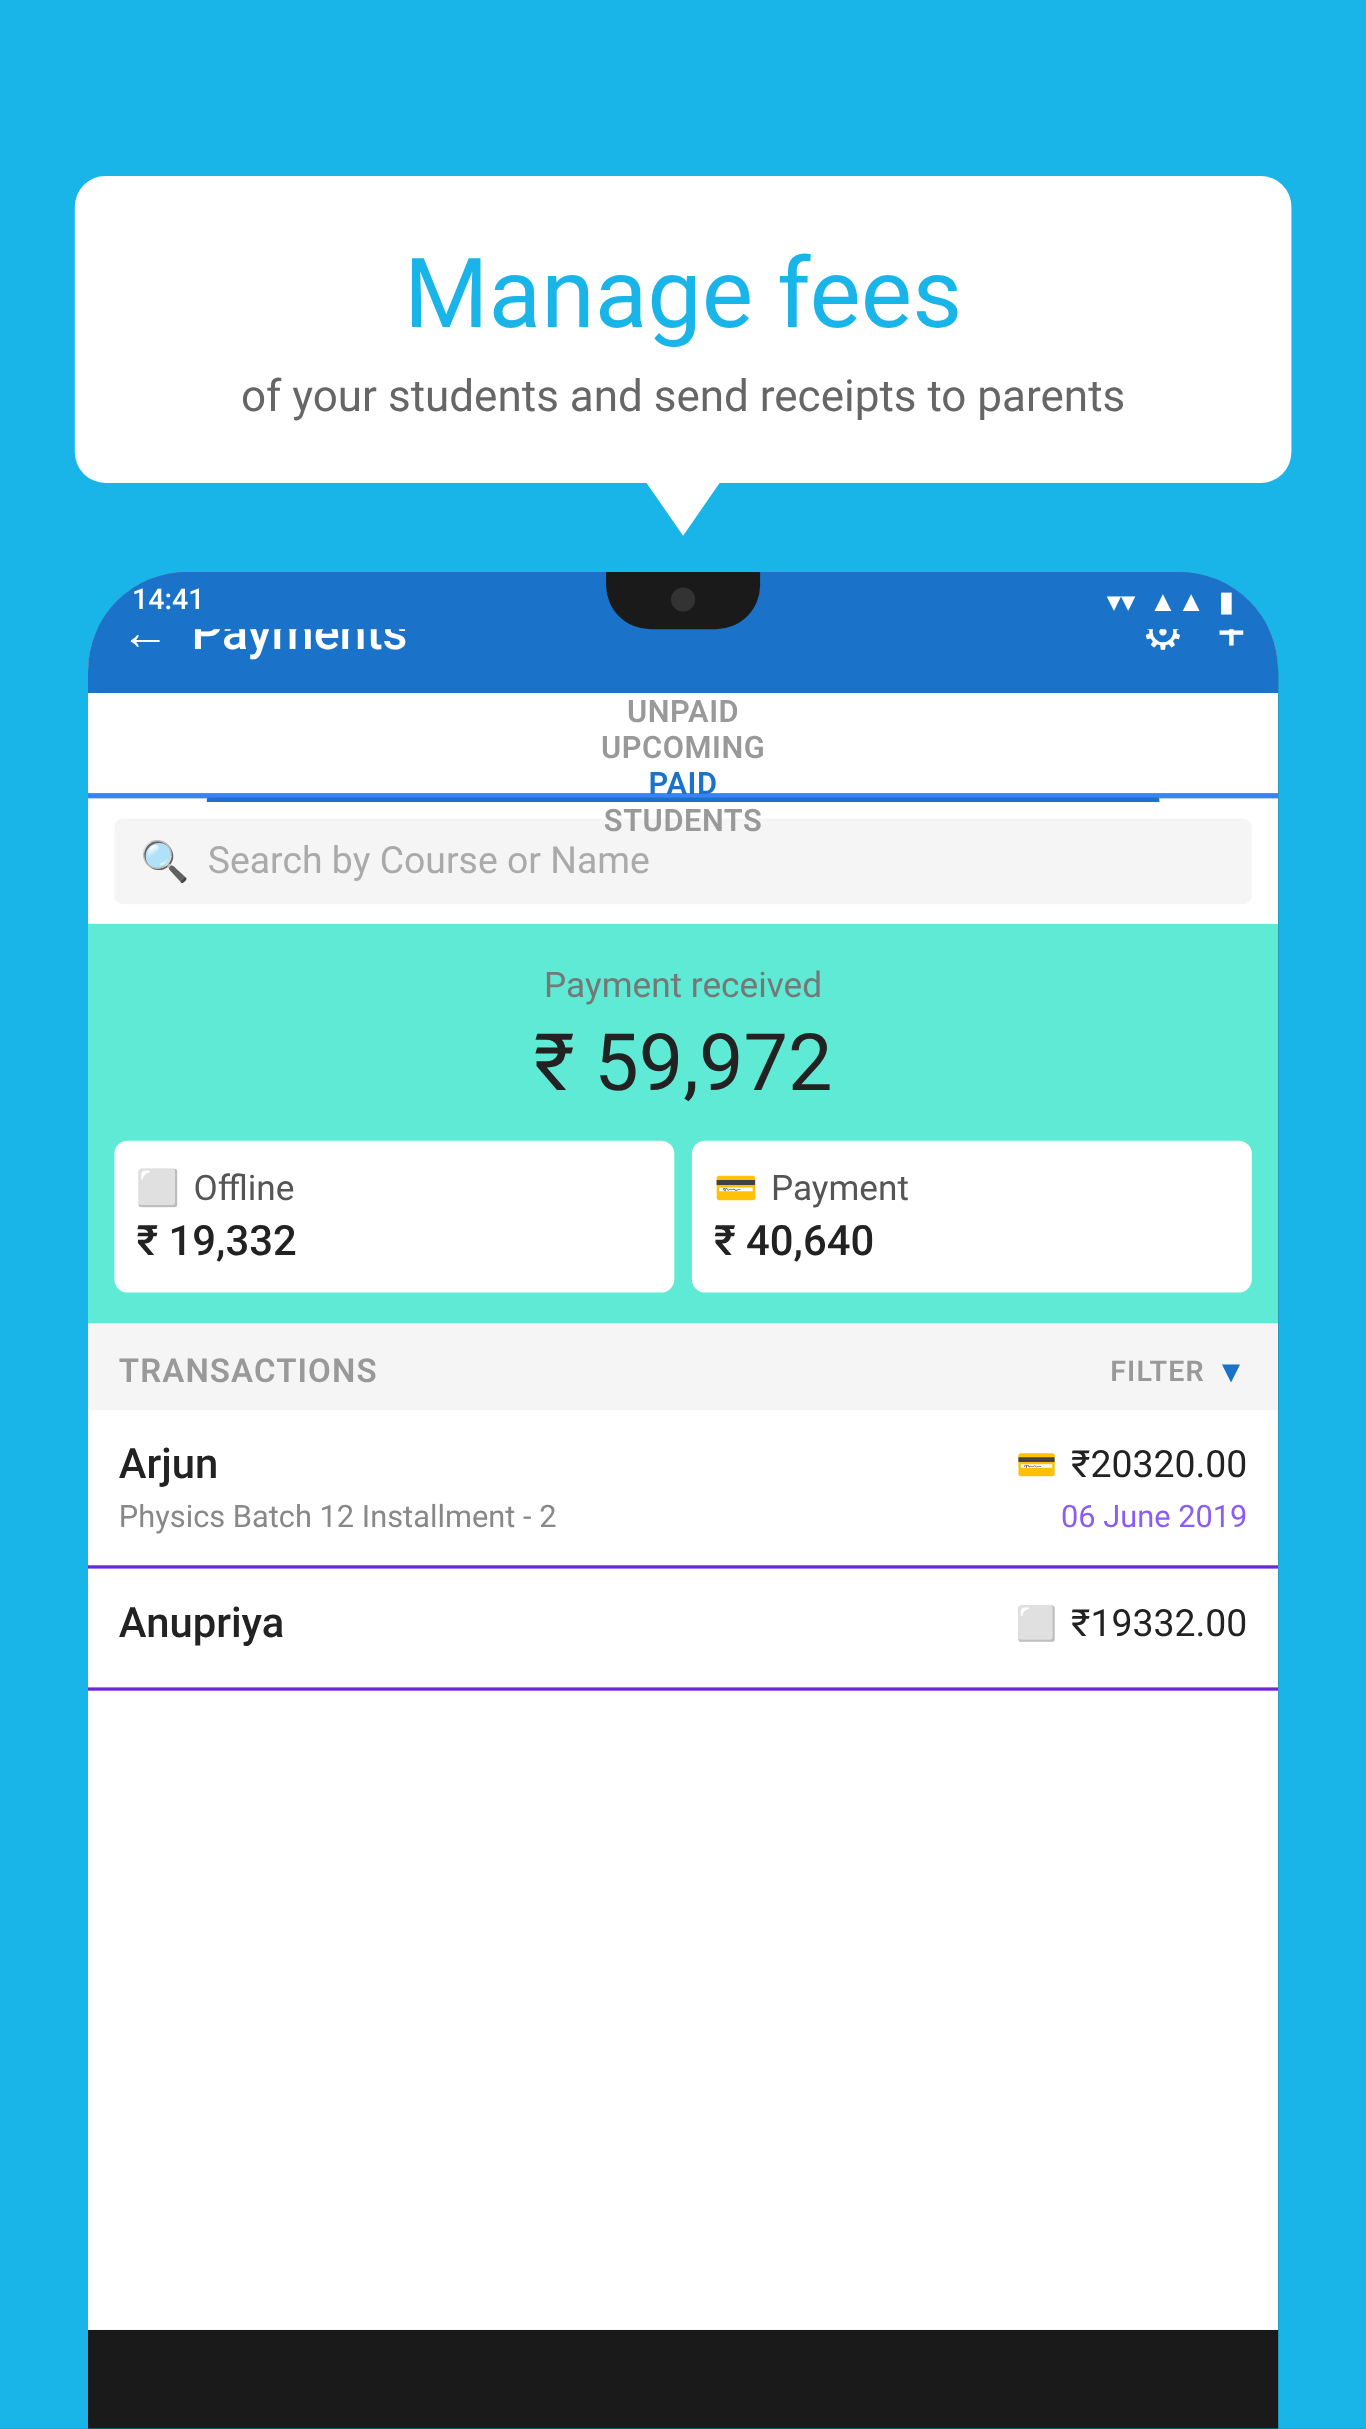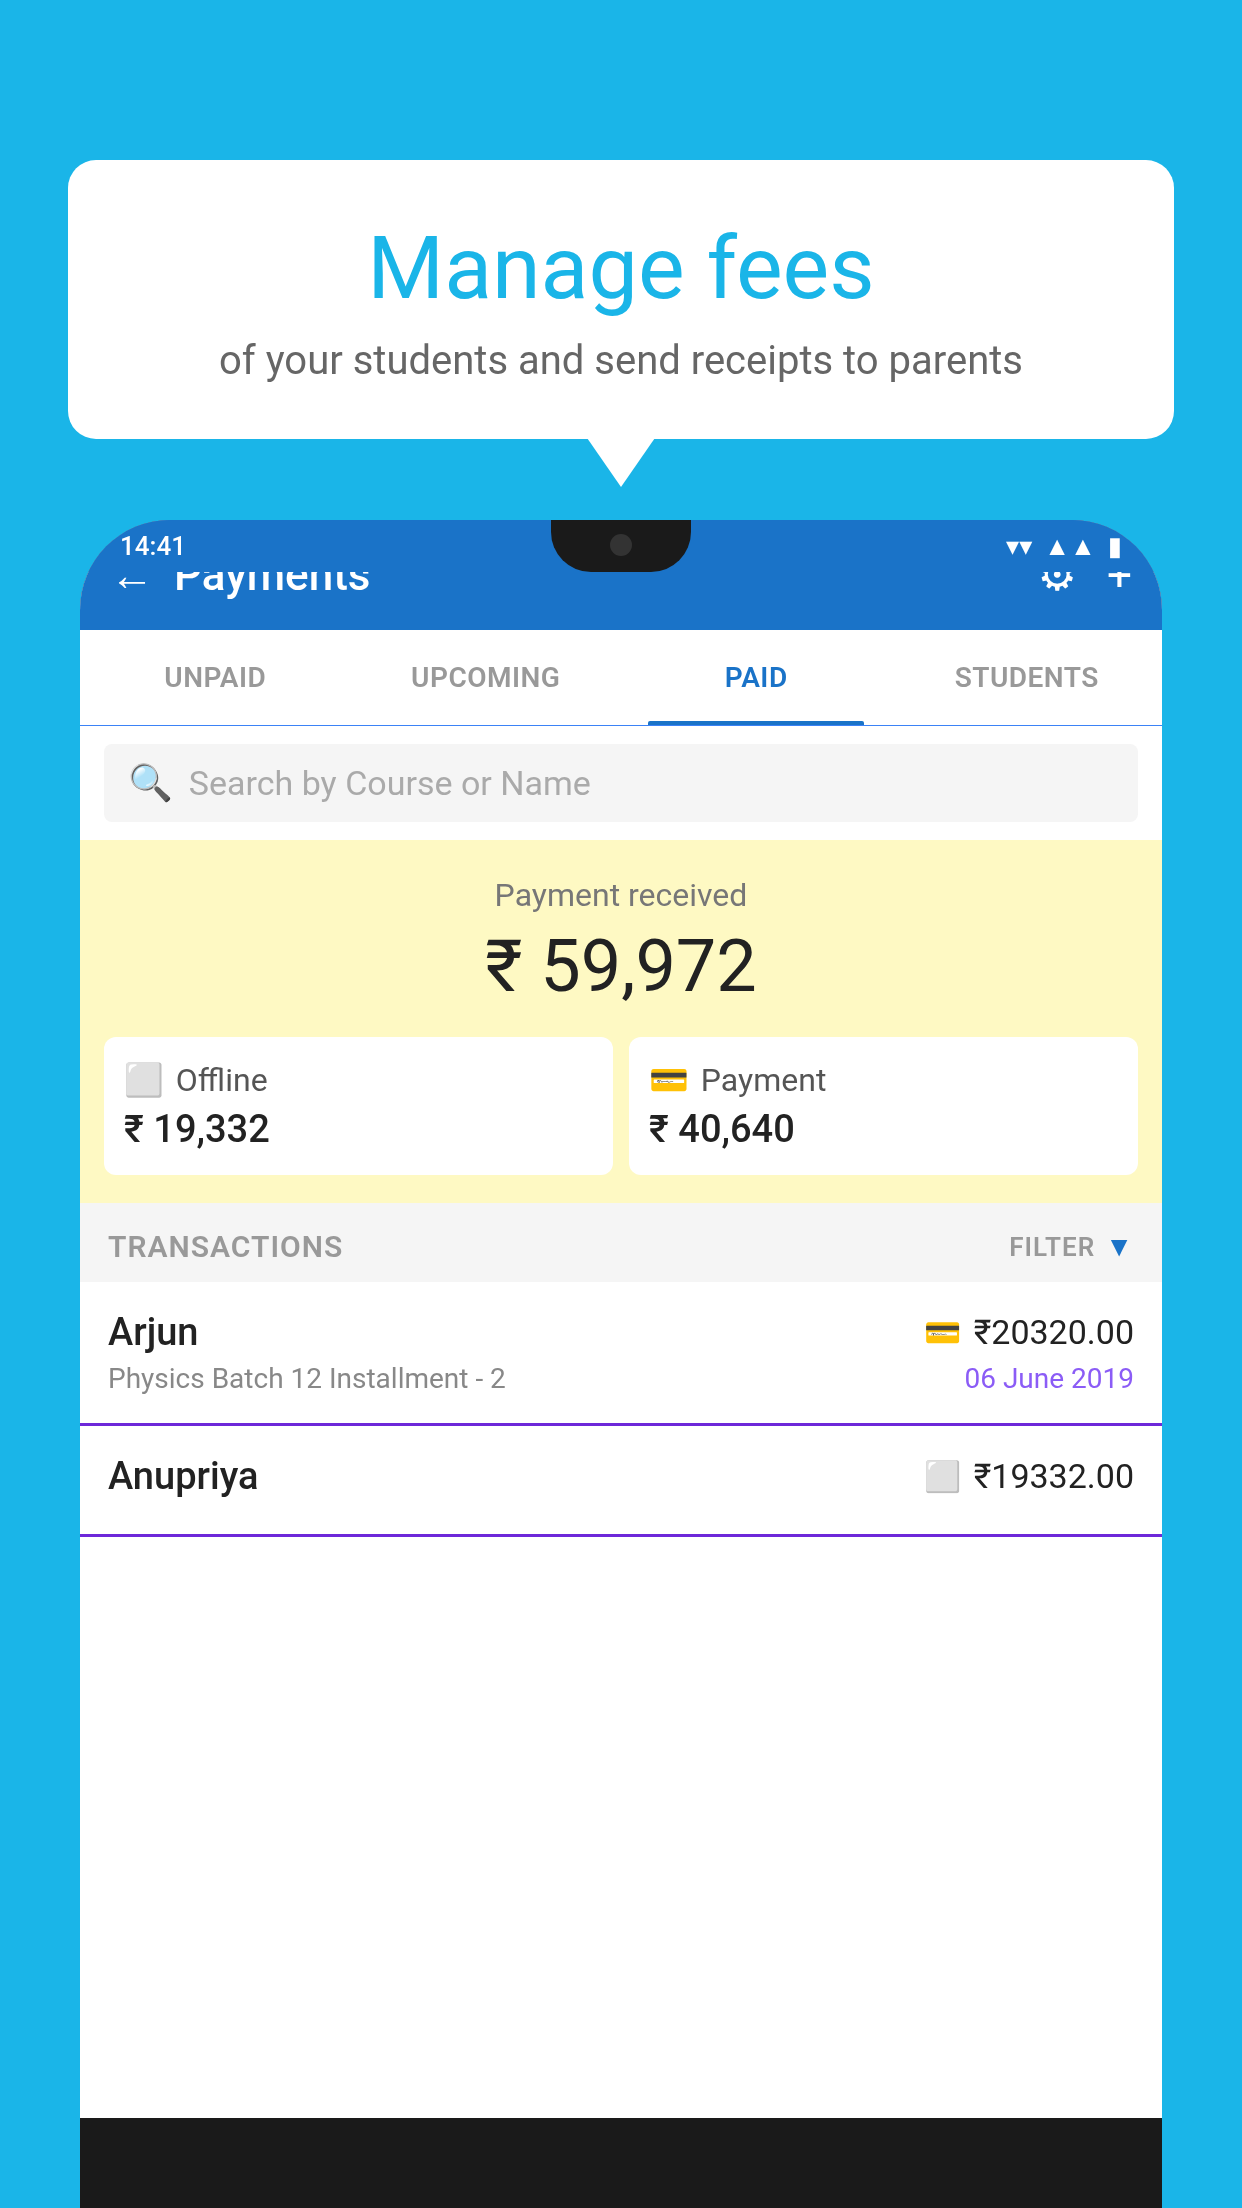--- a/index.html
+++ b/index.html
@@ -143,21 +143,22 @@
       font-size: 44px;
       cursor: pointer;
     }
 
     
     .tabs {
       background: white;
       display: flex;
       height: 96px;
       flex-shrink: 0;
-      border-bottom: 1px solid #3b82f6;
+      border-bottom: 5px solid #3b82f6;
+      flex-direction: column;
     }
     .tab {
       flex: 1;
       display: flex;
       align-items: center;
       justify-content: center;
       font-size: 28px;
       font-weight: 600;
       color: #999;
       letter-spacing: 0.5px;
@@ -196,21 +197,21 @@
       color: #999;
       font-size: 36px;
     }
     .search-placeholder {
       color: #aaa;
       font-size: 34px;
     }
 
     
     .payment-summary {
-      background: #fef9c3;
+      background: #5eead4;
       padding: 36px 24px 28px;
       text-align: center;
       flex-shrink: 0;
     }
     .payment-label {
       font-size: 32px;
       color: #777;
       margin-bottom: 10px;
     }
     .payment-amount {

